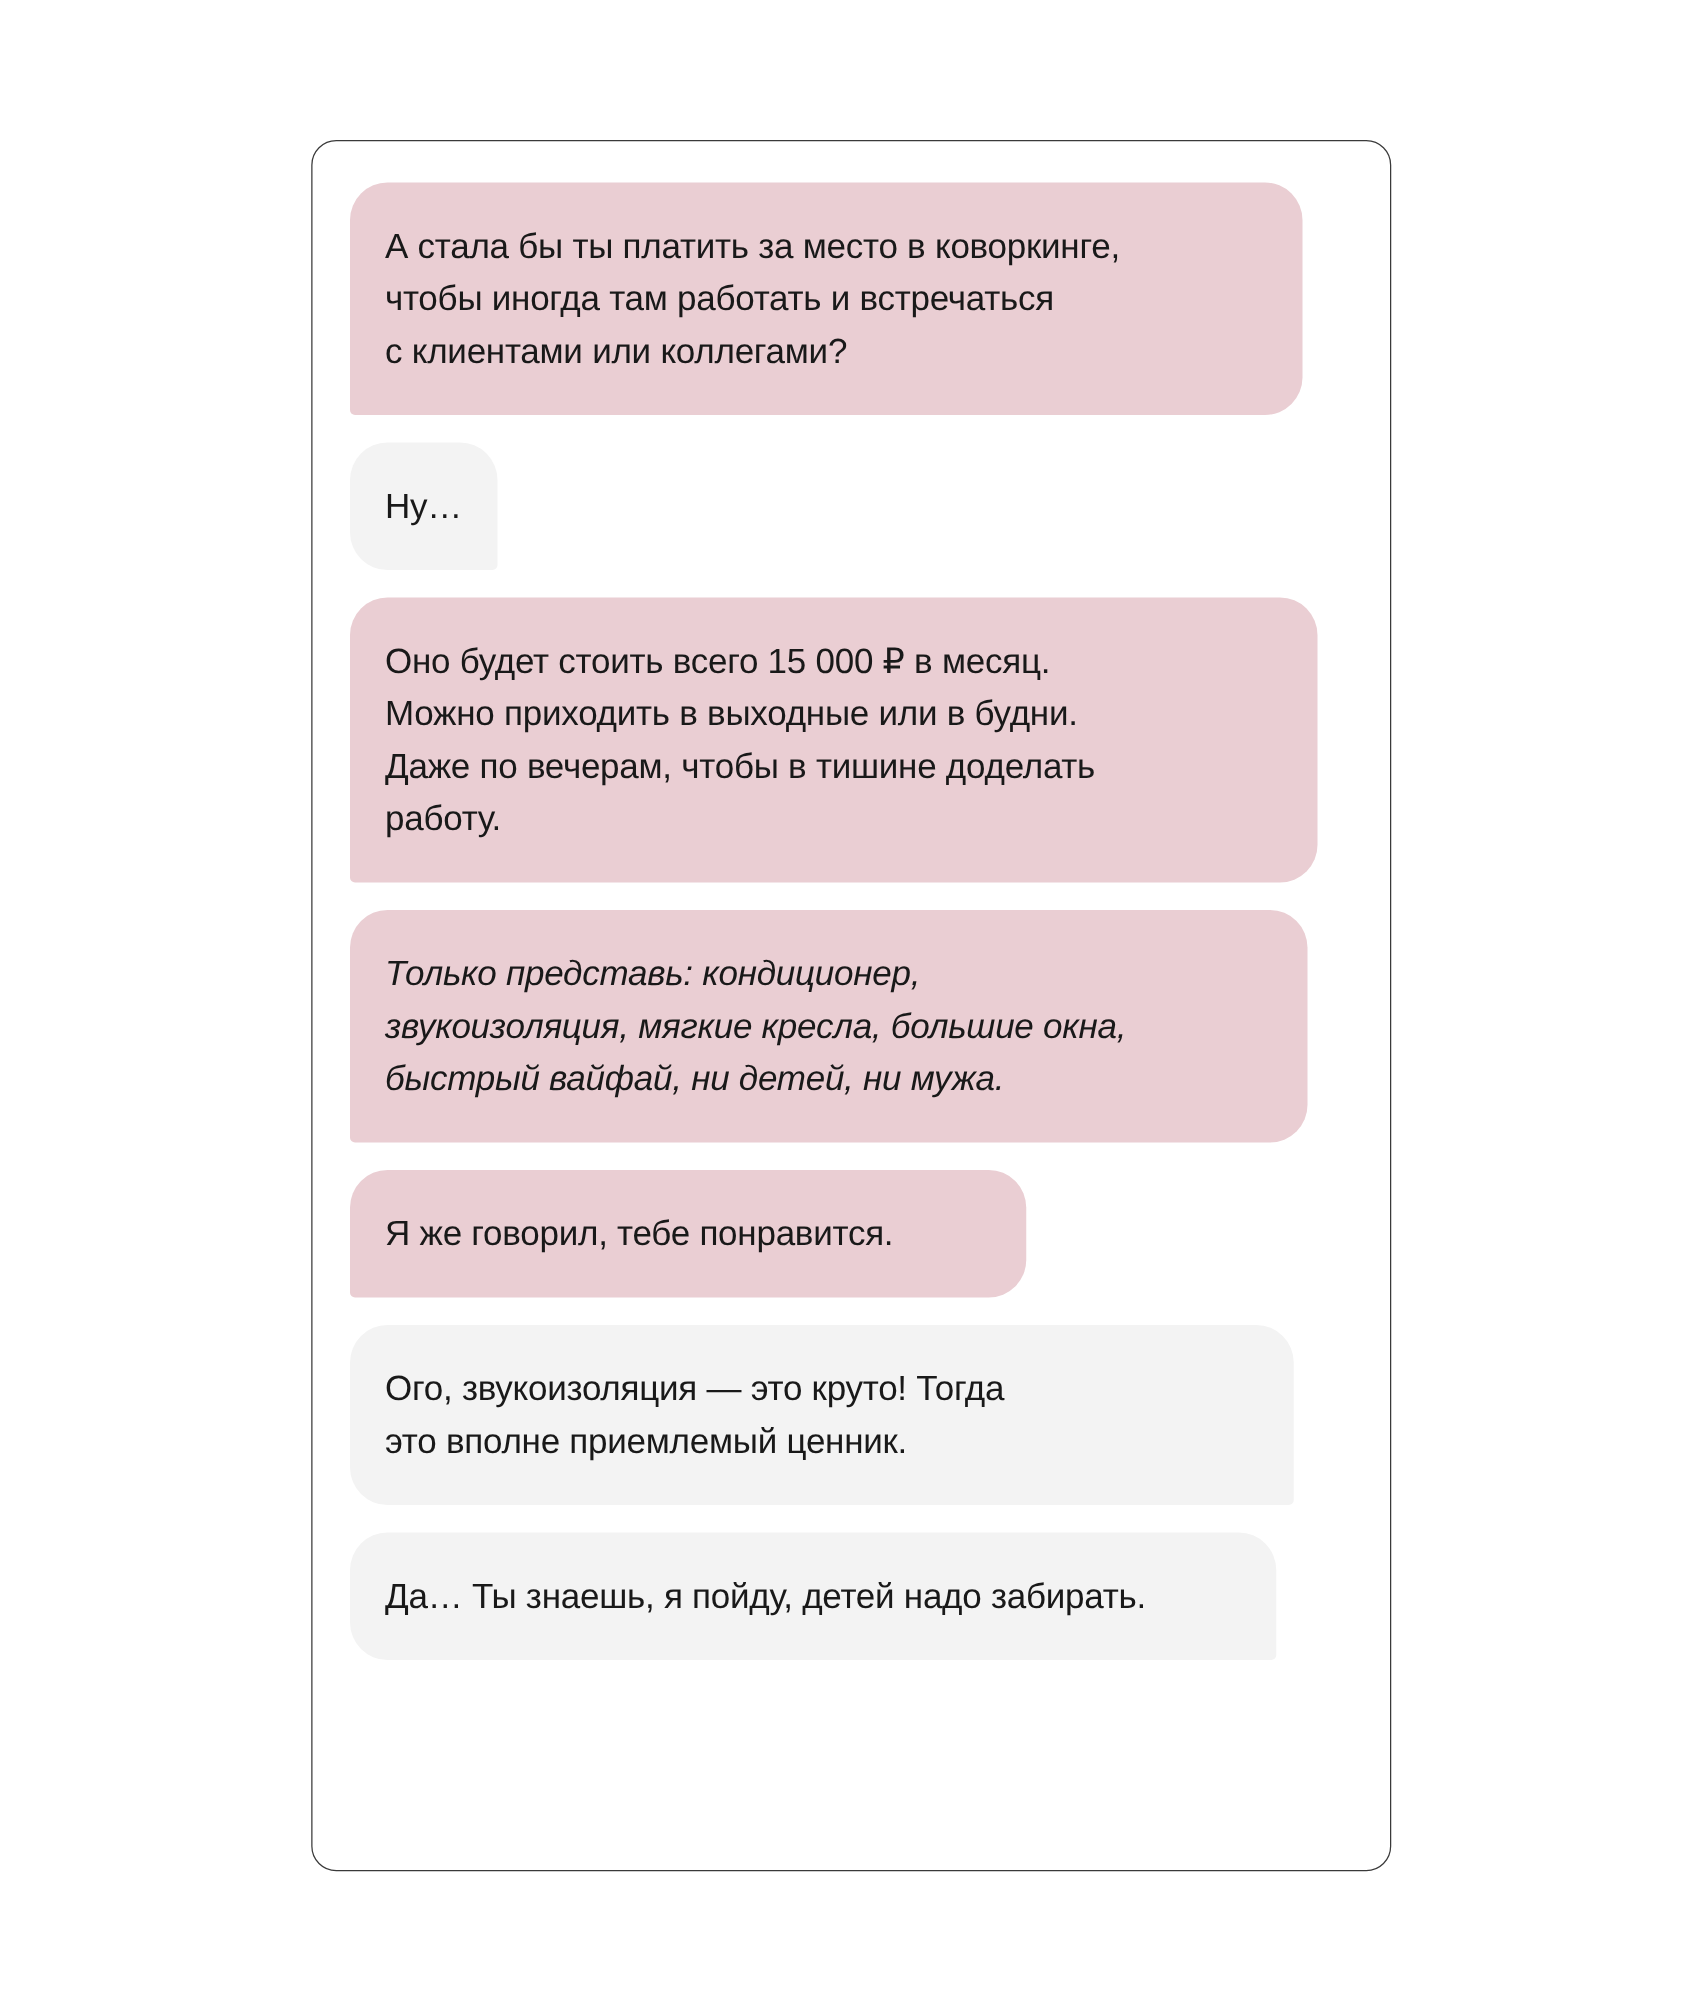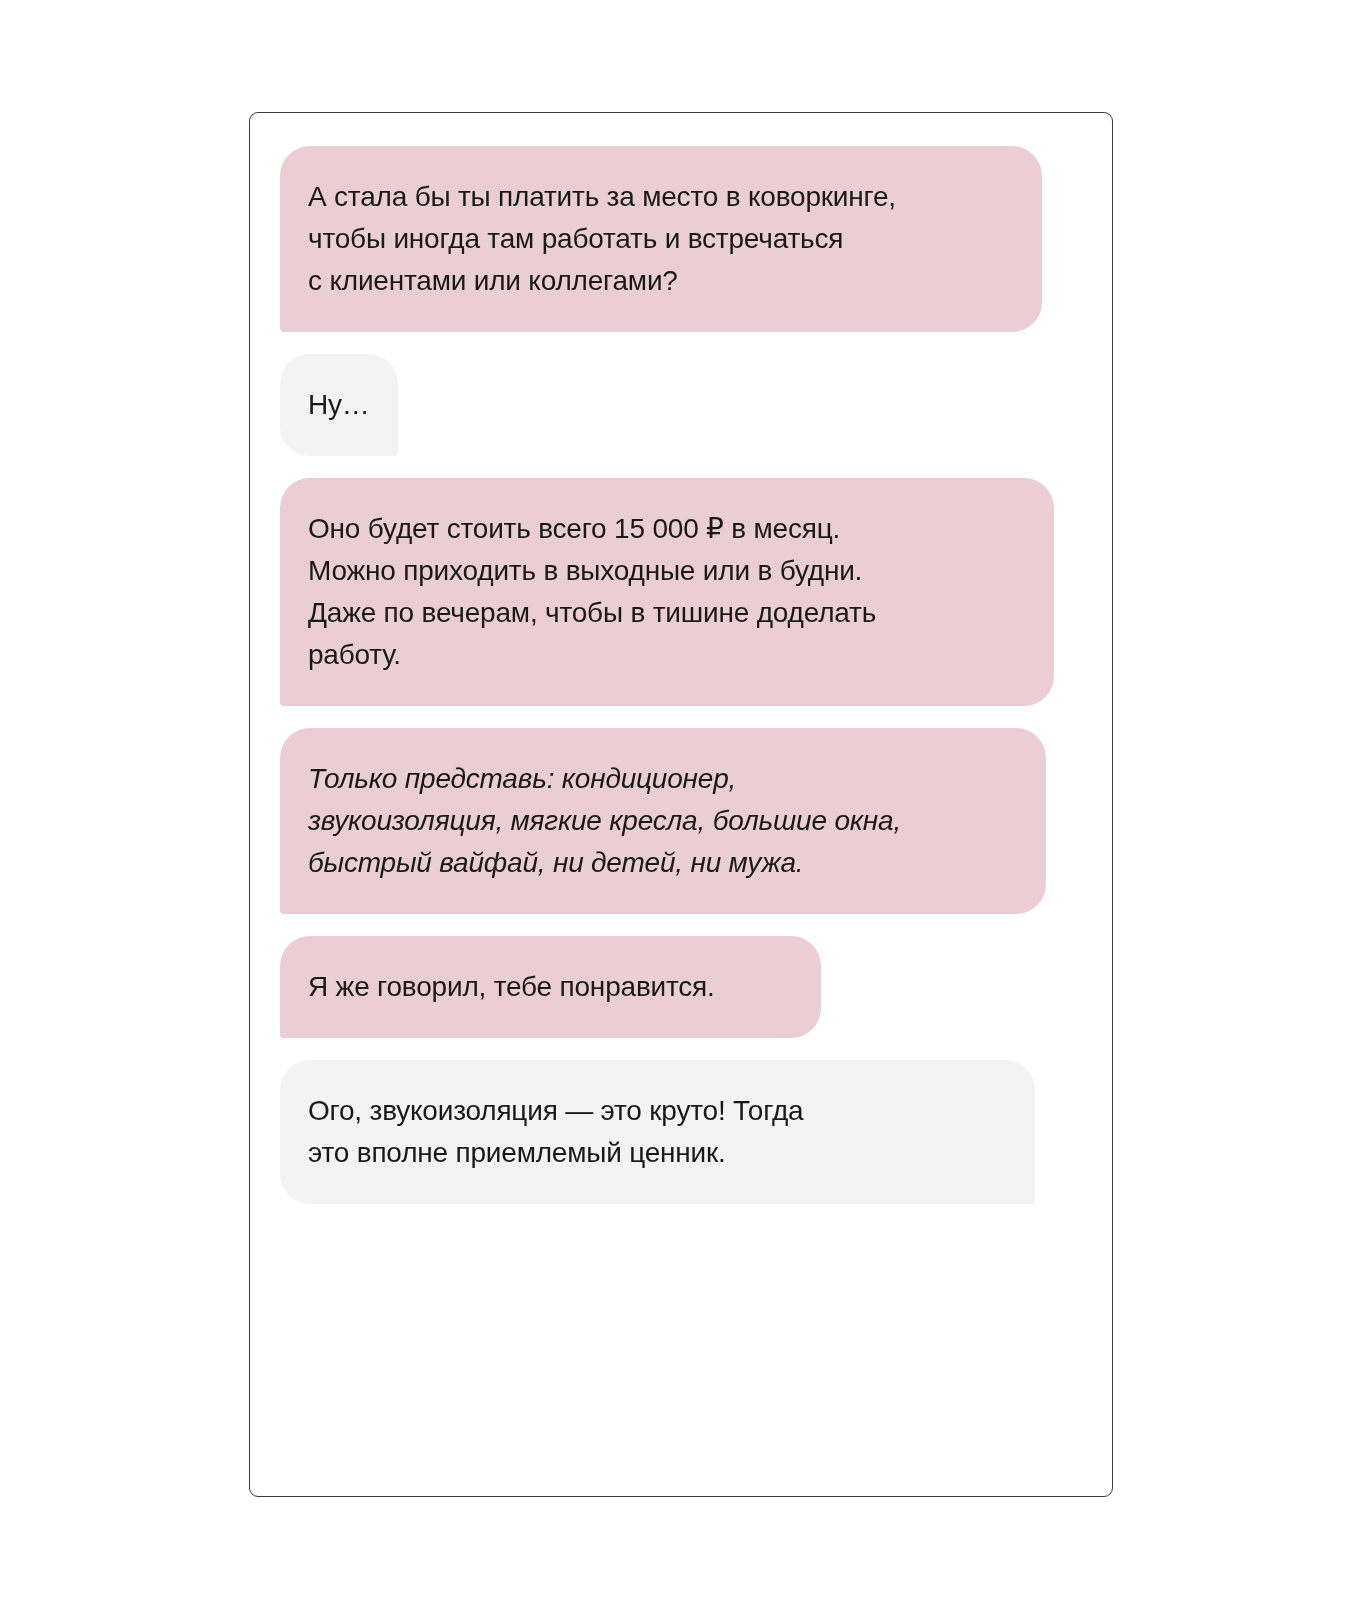--- a/index.html
+++ b/index.html
@@ -24,21 +24,21 @@
     position: relative;
   }
   .chat-card {
     position: absolute;
     left: 249px;
     top: 112px;
     width: 864px;
     min-height: 1385px;
     background: var(--card-bg);
     border: 1px solid var(--card-border);
-    border-radius: 9px;
+    border-radius: 20px;
     padding: 33px 30px 35px 30px;
   }
   .message-row {
     display: flex;
     margin-bottom: 22px;
   }
   .message-row:last-child { margin-bottom: 0; }
   .message-row.right { justify-content: flex-start; }
   .message-row.left  { justify-content: flex-start; }
   .bubble {
@@ -87,15 +87,18 @@
 звукоизоляция, мягкие кресла, большие окна,
 быстрый вайфай, ни детей, ни мужа.</div>
         </div>
         <div class="message-row left">
           <div class="bubble left" style="width: 541px;">Я же говорил, тебе понравится.</div>
         </div>
         <div class="message-row right">
           <div class="bubble right" style="width: 755px;">Ого, звукоизоляция — это круто! Тогда
 это вполне приемлемый ценник.</div>
         </div>
+        <div class="message-row right">
+          <div class="bubble right" style="width: 741px;">Да… Ты знаешь, я пойду, детей надо забирать.</div>
+        </div>
       </div>
   </div>
 </div>
 
 </body></html>

